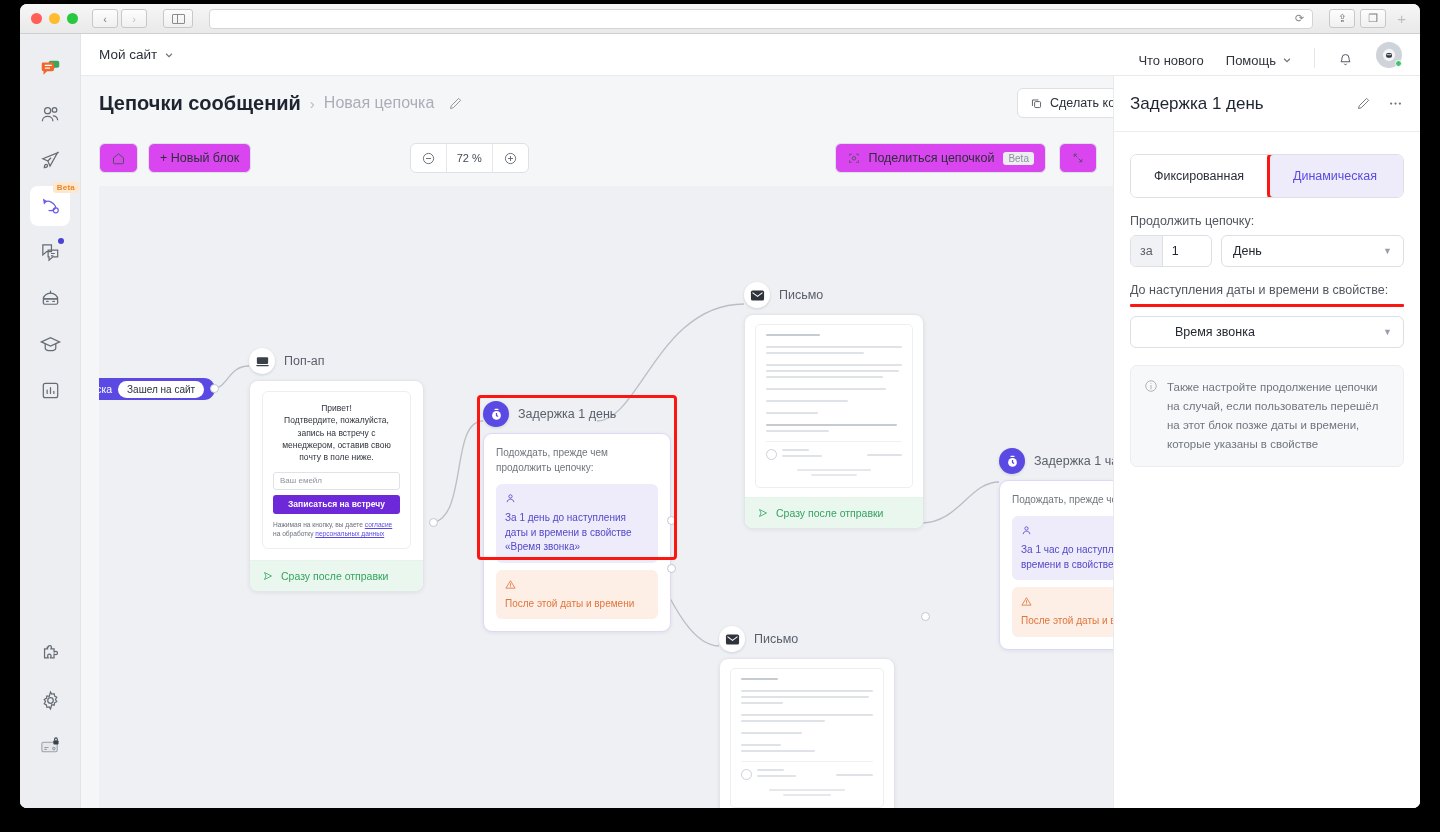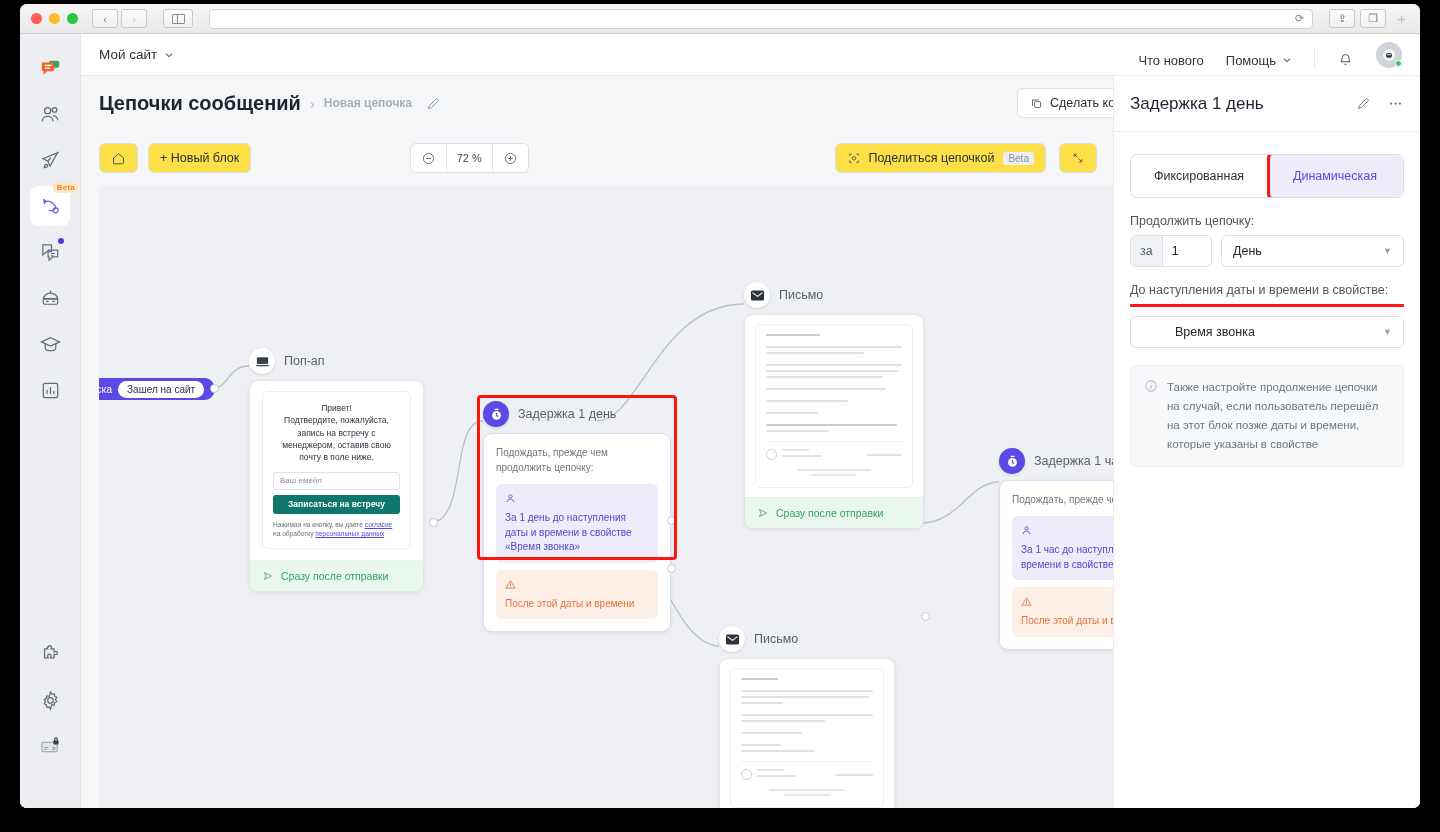--- a/index.html
+++ b/index.html
@@ -89,39 +89,39 @@
     display:flex; align-items:center; justify-content:center; position: relative;
   }
   .avatar .on { position:absolute; right:0; bottom:1px; width:7px; height:7px; border-radius:50%; background:#3ec46d; border:1.5px solid #fff; }
 
   
   .page-head {
     height: 54px; display: flex; align-items: center; padding: 0 18px; flex-shrink: 0;
   }
   .crumb { font-size: 20px; font-weight: 700; color: #1f2430; }
   .crumb-sep { margin: 0 9px; color: #b7bcc6; font-size: 15px; }
-  .crumb-cur { font-size: 12px; font-weight: 700; color: #a9aeb8; }
+  .crumb-cur { font-size: 16px; font-weight: 400; color: #a9aeb8; }
   .crumb-edit { margin-left: 14px; color: #9aa0ab; cursor: pointer; display:flex; }
   .head-actions { margin-left: auto; display: flex; gap: 9px; }
   .btn {
     height: 30px; border-radius: 6px; border: 1px solid #dcdfe4; background: #fff;
     font-size: 12.5px; color: #2b2f38; display: flex; align-items: center; gap: 7px;
     padding: 0 12px; cursor: pointer; white-space: nowrap;
   }
   .btn.primary { background: #5a4ae3; border-color: #5a4ae3; color: #fff; }
 
   
   .workspace { flex: 1; display: flex; min-height: 0; padding: 0 0 0 18px; }
   .canvas-wrap { flex: 1; position: relative; min-width: 0; display: flex; flex-direction: column; }
   .canvas-toolbar {
     height: 56px; display: flex; align-items: center; gap: 10px;
     padding-right: 16px; flex-shrink: 0;
   }
   .tool-btn {
-    height: 30px; min-width: 30px; border-radius: 6px; border: 1px solid #dde0e5; background: #fde047;
+    height: 30px; min-width: 30px; border-radius: 6px; border: 1px solid #dde0e5; background: #d946ef;
     display: flex; align-items: center; justify-content: center; gap: 7px;
     font-size: 12.5px; color: #2b2f38; padding: 0 11px; cursor: pointer; white-space: nowrap;
   }
   .zoom-group { display: flex; margin: 0 auto; border: 1px solid #dde0e5; border-radius: 6px; overflow: hidden; background: #fff; }
   .zoom-seg { height: 28px; display: flex; align-items: center; justify-content: center; font-size: 11px; color: #444a55; padding: 0 10px; cursor: pointer; }
   .zoom-seg + .zoom-seg { border-left: 1px solid #e5e7ec; }
   .toolbar-right { display: flex; gap: 13px; margin-left: auto; border-radius: 12px; }
   .beta-tag { background:#eceef2; color:#8b919c; font-size:10px; padding:1px 5px; border-radius:3px; margin-left:2px; }
 
   .canvas {
@@ -146,21 +146,21 @@
   .node-body.delay { border-color: #ddd8f7; }
 
   .popup-card { padding: 10px 12px 11px; }
   .popup-inner { border: 1px solid #eceef1; border-radius: 6px; padding: 10px 10px 9px; }
   .popup-text { font-size: 8.5px; color: #2f333b; text-align: center; line-height: 1.45; }
   .popup-input {
     margin-top: 8px; height: 18px; border: 1px solid #dfe2e7; border-radius: 3px;
     font-size: 8px; color: #8d929b; display: flex; align-items: center; padding: 0 6px;
   }
   .popup-btn {
-    margin-top: 5px; height: 19px; background: #0f766e; border-radius: 3px; color: #fff;
+    margin-top: 5px; height: 19px; background: #6d28d9; border-radius: 3px; color: #fff;
     font-size: 8.5px; font-weight: 700; display: flex; align-items: center; justify-content: center;
   }
   .popup-legal { margin-top: 6px; font-size: 6.6px; color: #6c717b; line-height: 1.5; }
   .popup-legal u { color: #5a4ae3; }
 
   .node-foot {
     background: #eaf7ef; color: #35a35f; font-size: 10.5px;
     padding: 9px 12px; display: flex; align-items: center; gap: 7px;
     border-top: 1px solid #e7f2ea;
   }

